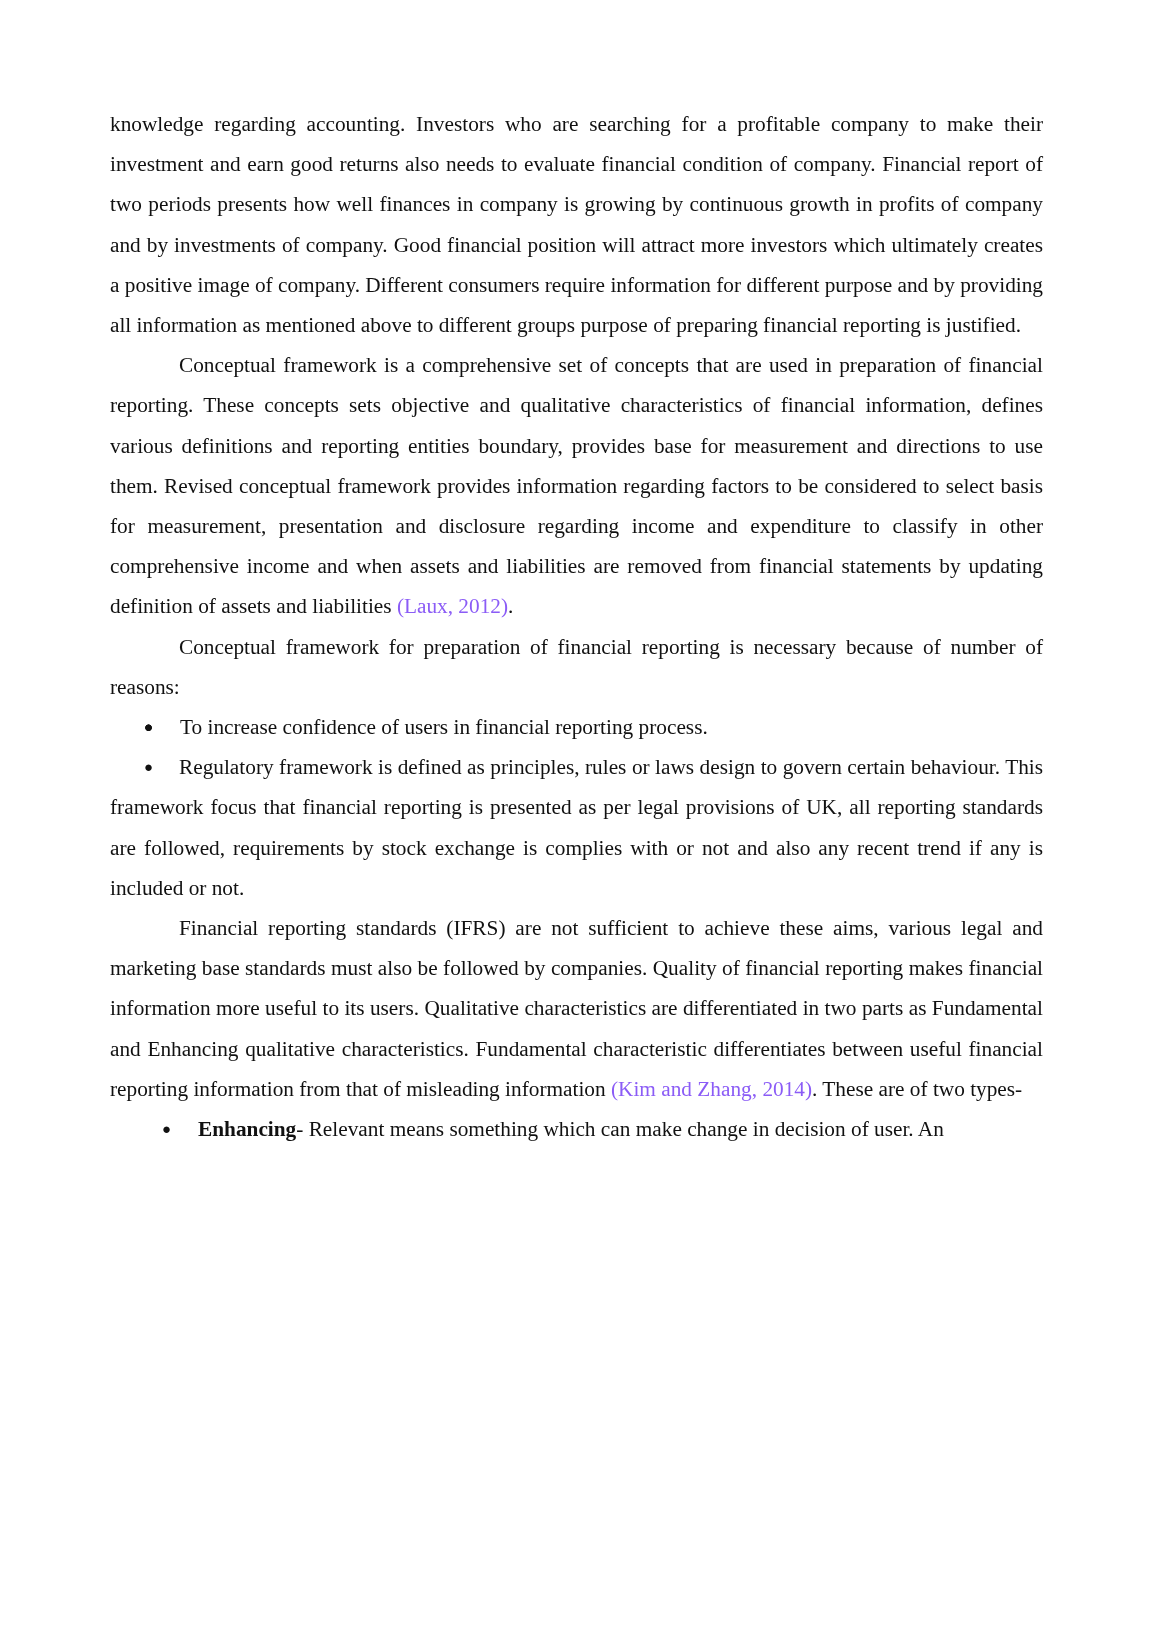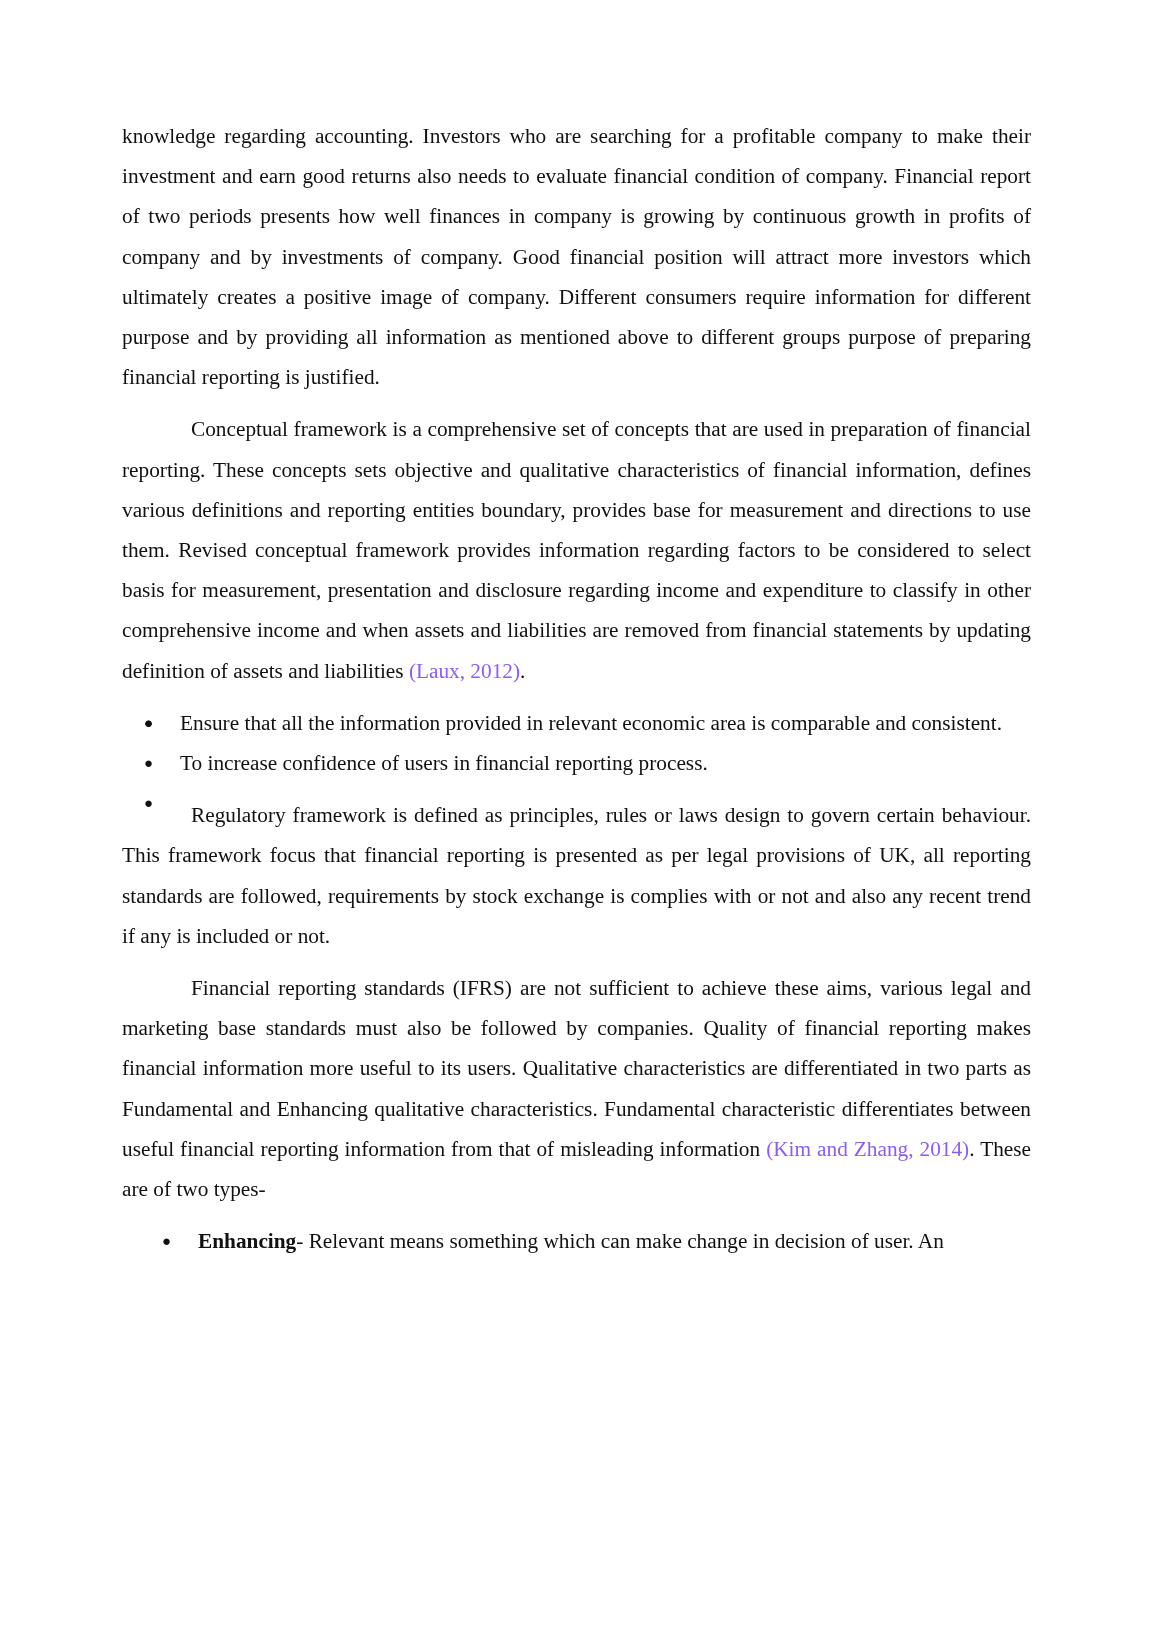--- a/index.html
+++ b/index.html
@@ -17,21 +17,21 @@
       position: absolute;
       left: 110px;
       top: 104px;
       width: 933px;
       font-family: "Liberation Serif", serif;
       font-size: 21.3px;
       line-height: 40.2px;
       color: #111111;
     }
     p {
-      margin: 12px;
+      margin: 0;
       text-align: justify;
     }
     .indent {
       text-indent: 69px;
     }
     .heading {
       margin-top: 23px;
       margin-bottom: 10px;
       text-decoration: underline;
       text-underline-offset: 3px;
@@ -70,28 +70,28 @@
 </head>
 <body>
 
 <div class="page">
 
   <p>knowledge regarding accounting. Investors who are searching for a profitable company to make their investment and earn good returns also needs to evaluate financial condition of company. Financial report of two periods presents how well finances in company is growing by continuous growth in profits of company and by investments of company. Good financial position will attract more investors which ultimately creates a positive image of company.  Different consumers require information for different purpose and by providing all information as mentioned above to different groups purpose of preparing financial reporting is justified.</p>
 
 
   <p class="indent"><span>Conceptual framework is a comprehensive set of concepts that are used in preparation of financial reporting. These concepts sets objective and qualitative characteristics of financial information, defines various definitions and reporting entities boundary, provides base for measurement and directions to use them. Revised conceptual framework provides information regarding factors to be considered to select basis for measurement, presentation and disclosure regarding income and expenditure to classify in other comprehensive income and when assets and liabilities are removed from financial statements by updating definition of assets and liabilities </span><span class="cite">(Laux, 2012)</span><span>.</span></p>
 
+  <p class="indent">Conceptual framework for preparation of financial reporting is necessary because of number of reasons:</p>
 
   <ul class="bullets">
     <li>
       <span class="bullet-dot">●</span>
     </li>
     <li>
       <span class="bullet-dot">●</span>
-      <span>Ensure that all the information provided in relevant economic area is comparable and consistent.</span>
     </li>
     <li>
       <span class="bullet-dot">●</span>
       <span>To increase confidence of users in financial reporting process.</span>
     </li>
     <li>
       <span class="bullet-dot">●</span>
     </li>
   </ul>
 

